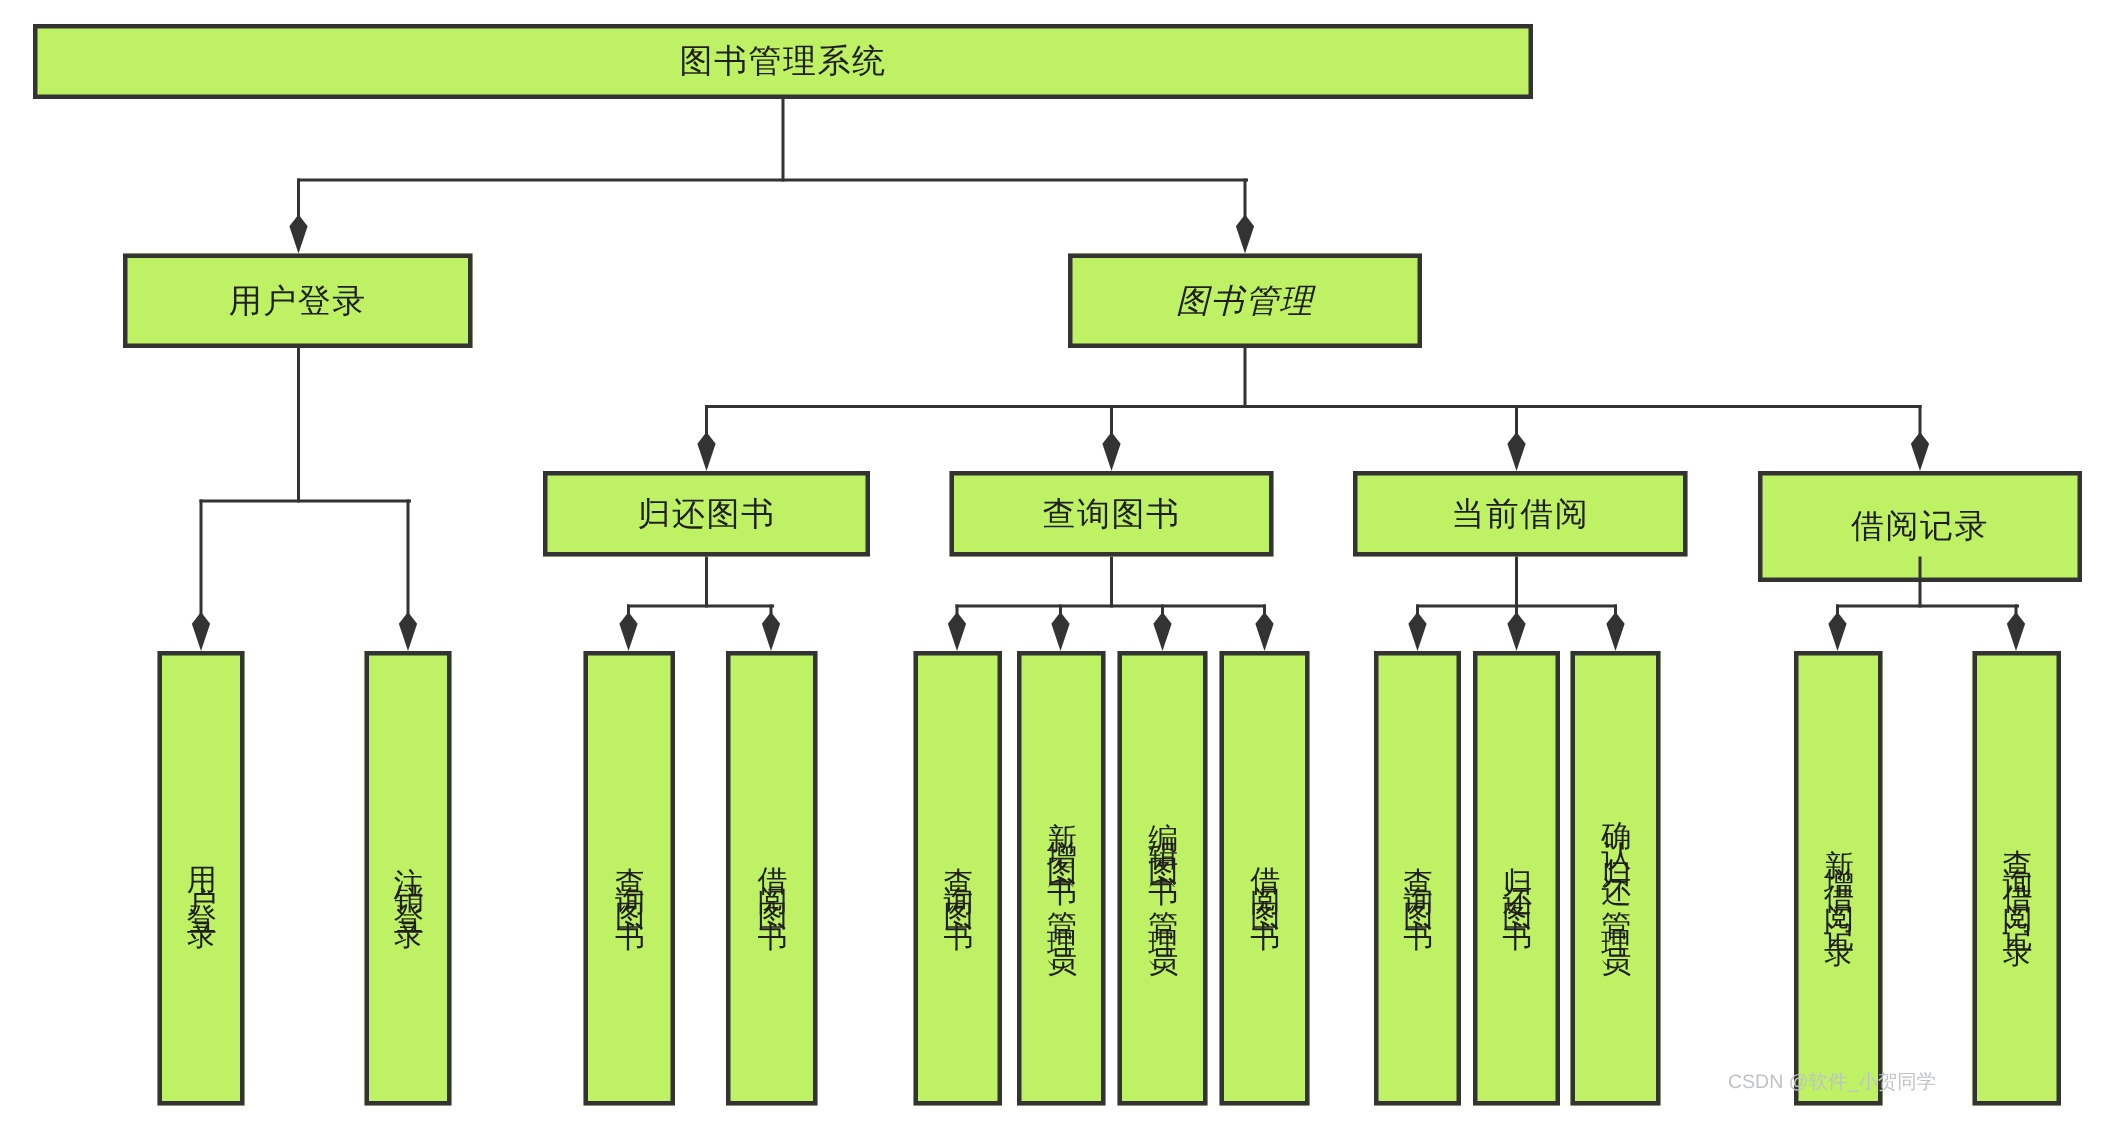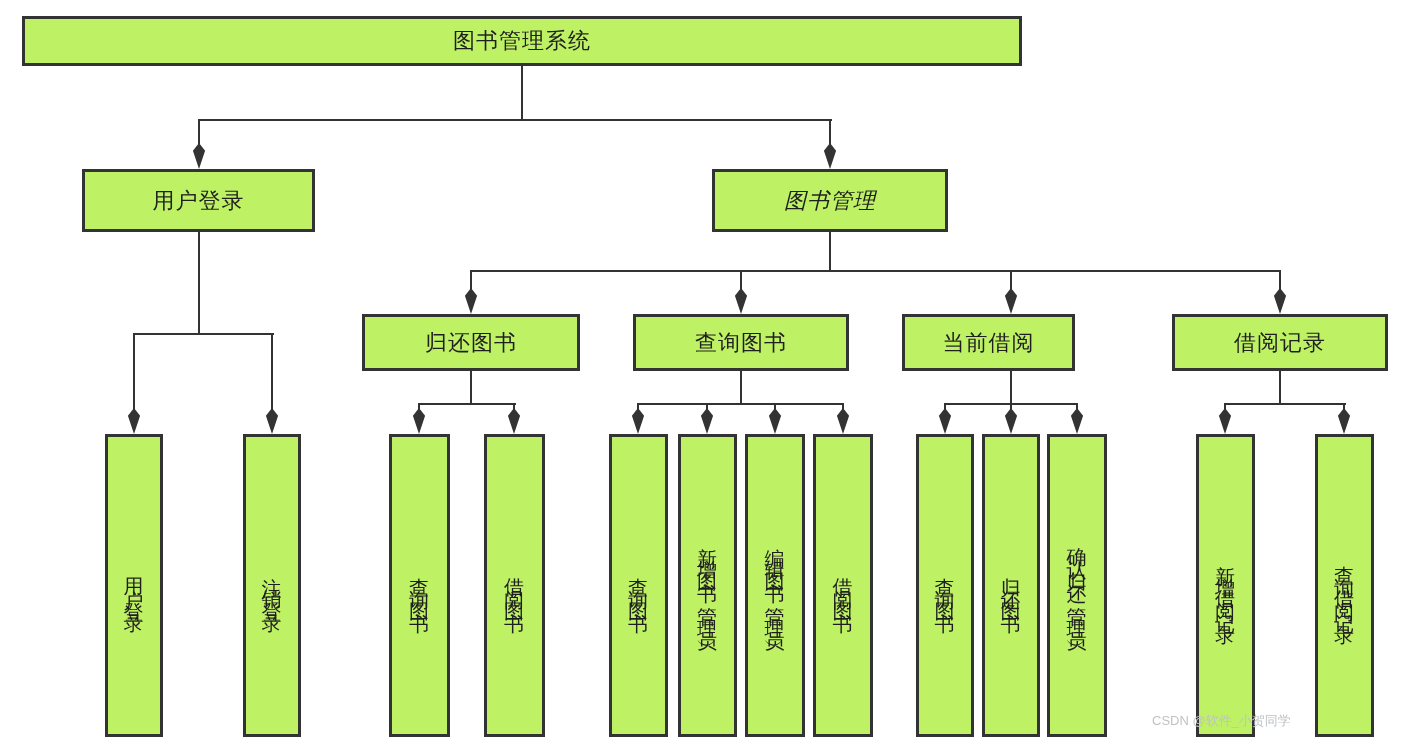--- a/index.html
+++ b/index.html
@@ -68,24 +68,24 @@
   <div class="node hnode" style="left:712px; top:169px; width:236px; height:63px;font-style:italic;">
     <span>图书管理</span>
   </div>
 
   <div class="node hnode" style="left:362px; top:314px; width:218px; height:57px;">
     <span>归还图书</span>
   </div>
   <div class="node hnode" style="left:633px; top:314px; width:216px; height:57px;">
     <span>查询图书</span>
   </div>
-  <div class="node hnode" style="left:902px; top:314px; width:173px; height:57px;">
+  <div class="node hnode" style="left:902px; top:314px; width:223px; height:57px;">
     <span>当前借阅</span>
   </div>
-  <div class="node hnode" style="left:1172px; top:314px; width:216px; height:57px;">
+  <div class="node hnode" style="left:1172px; top:314px; width:216px; height:74px;">
     <span>借阅记录</span>
   </div>
 
   <div class="node vnode" style="left:105px; top:434px; width:58px; height:303px;">
     <span>用户登录</span>
   </div>
   <div class="node vnode" style="left:243px; top:434px; width:58px; height:303px;">
     <span>注销登录</span>
   </div>
 

